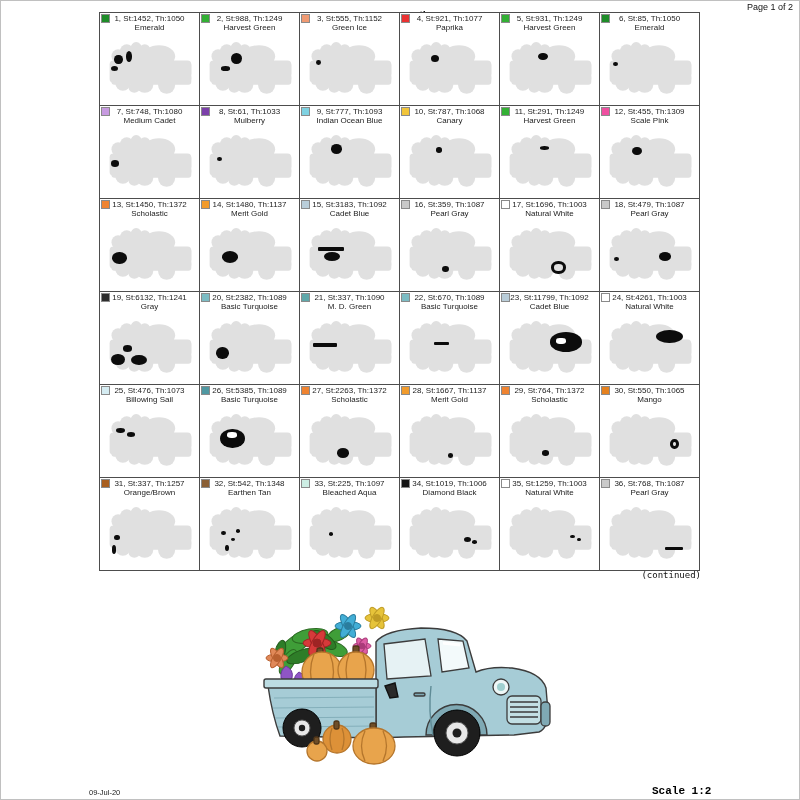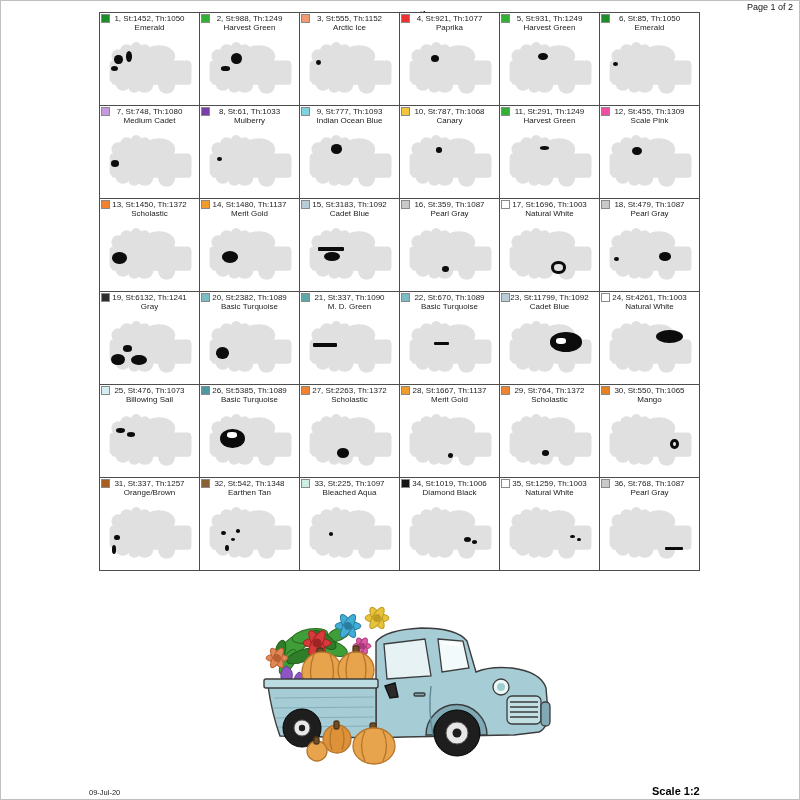--- a/index.html
+++ b/index.html
@@ -17,21 +17,21 @@
   .mark{position:absolute;background:#0c0c0c;display:block;}
   .mark.r{border-radius:1px;}
   .mark.e{border-radius:50%;}
   .mark.o{background:transparent;border:3px solid #0c0c0c;border-radius:50%;box-sizing:border-box;}
   .mark.w{background:#fff;border-radius:40%;}
   .continued{position:absolute;top:569px;left:99px;width:601px;text-align:right;font-family:"DejaVu Sans Mono",monospace;font-size:9px;color:#111;}
   .preview{position:absolute;left:243px;top:595px;width:332px;height:186px;}
   .footer{position:absolute;top:784px;left:0;width:800px;height:14px;font-size:7.5px;color:#222;}
   .f-date{position:absolute;left:88px;top:3px;white-space:nowrap;}
   .f-info{position:absolute;left:97px;top:3px;white-space:nowrap;}
-  .f-scale{position:absolute;left:651px;top:0;font-size:11px;font-weight:bold;color:#000;white-space:nowrap;}
+  .f-scale{position:absolute;left:651px;top:0;font-size:11px;font-weight:bold;color:#000;white-space:nowrap;font-family:Liberation Mono, monospace;}
 </style>
 </head>
 <body>
 
 <div class="page">
 
   <div class="site">www.sewsweetly.com</div>
   <div class="pageno">Page 1 of 2</div>
 
   <div class="grid">
@@ -86,21 +86,21 @@
               <ellipse cx="34" cy="53" rx="6" ry="5"></ellipse>
             </g>
           </svg>
           <i class="mark e" style="left:30%;top:27%;width:12%;height:17%"></i>
           <i class="mark e" style="left:20%;top:47%;width:9%;height:6%"></i>
         </div>
       </div>
       <div class="cell">
         <span class="swatch" style="background:#f09a72"></span>
         <div class="l1">3, St:555, Th:1152</div>
-        <div class="l2">Arctic Ice</div>
+        <div class="l2">Green Ice</div>
         <div class="thumb">
           <svg viewBox="0 0 100 68" preserveAspectRatio="none">
             <g fill="#e0e0e0">
               <circle cx="17" cy="22" r="7"></circle>
               <circle cx="26" cy="17" r="7"></circle>
               <circle cx="36" cy="14" r="6"></circle>
               <circle cx="45" cy="16" r="6"></circle>
               <circle cx="30" cy="25" r="9"></circle>
               <circle cx="41" cy="25" r="8"></circle>
               <ellipse cx="60" cy="22" rx="17" ry="11"></ellipse>
@@ -982,20 +982,21 @@
               <circle cx="68" cy="50" r="9"></circle>
               <ellipse cx="45" cy="50" rx="9" ry="8"></ellipse>
               <ellipse cx="34" cy="53" rx="6" ry="5"></ellipse>
             </g>
           </svg>
           <i class="mark r" style="left:66%;top:69%;width:19%;height:5%"></i>
         </div>
       </div>
     </div>
 
+  <div class="continued">(continued)</div>
 
   <div class="preview">
     <svg viewBox="0 0 332 186" width="332" height="186">
 
       <g stroke="#2c6a22" stroke-width="1" fill="#3f9e38">
         <ellipse cx="52" cy="48" rx="20" ry="8" transform="rotate(-35 52 48)"></ellipse>
         <ellipse cx="66" cy="40" rx="18" ry="7" transform="rotate(-10 66 40)"></ellipse>
         <ellipse cx="88" cy="52" rx="16" ry="7" transform="rotate(20 88 52)"></ellipse>
         <ellipse cx="44" cy="66" rx="14" ry="6" transform="rotate(-60 44 66)"></ellipse>
         <ellipse cx="95" cy="38" rx="13" ry="6" transform="rotate(-25 95 38)"></ellipse>

